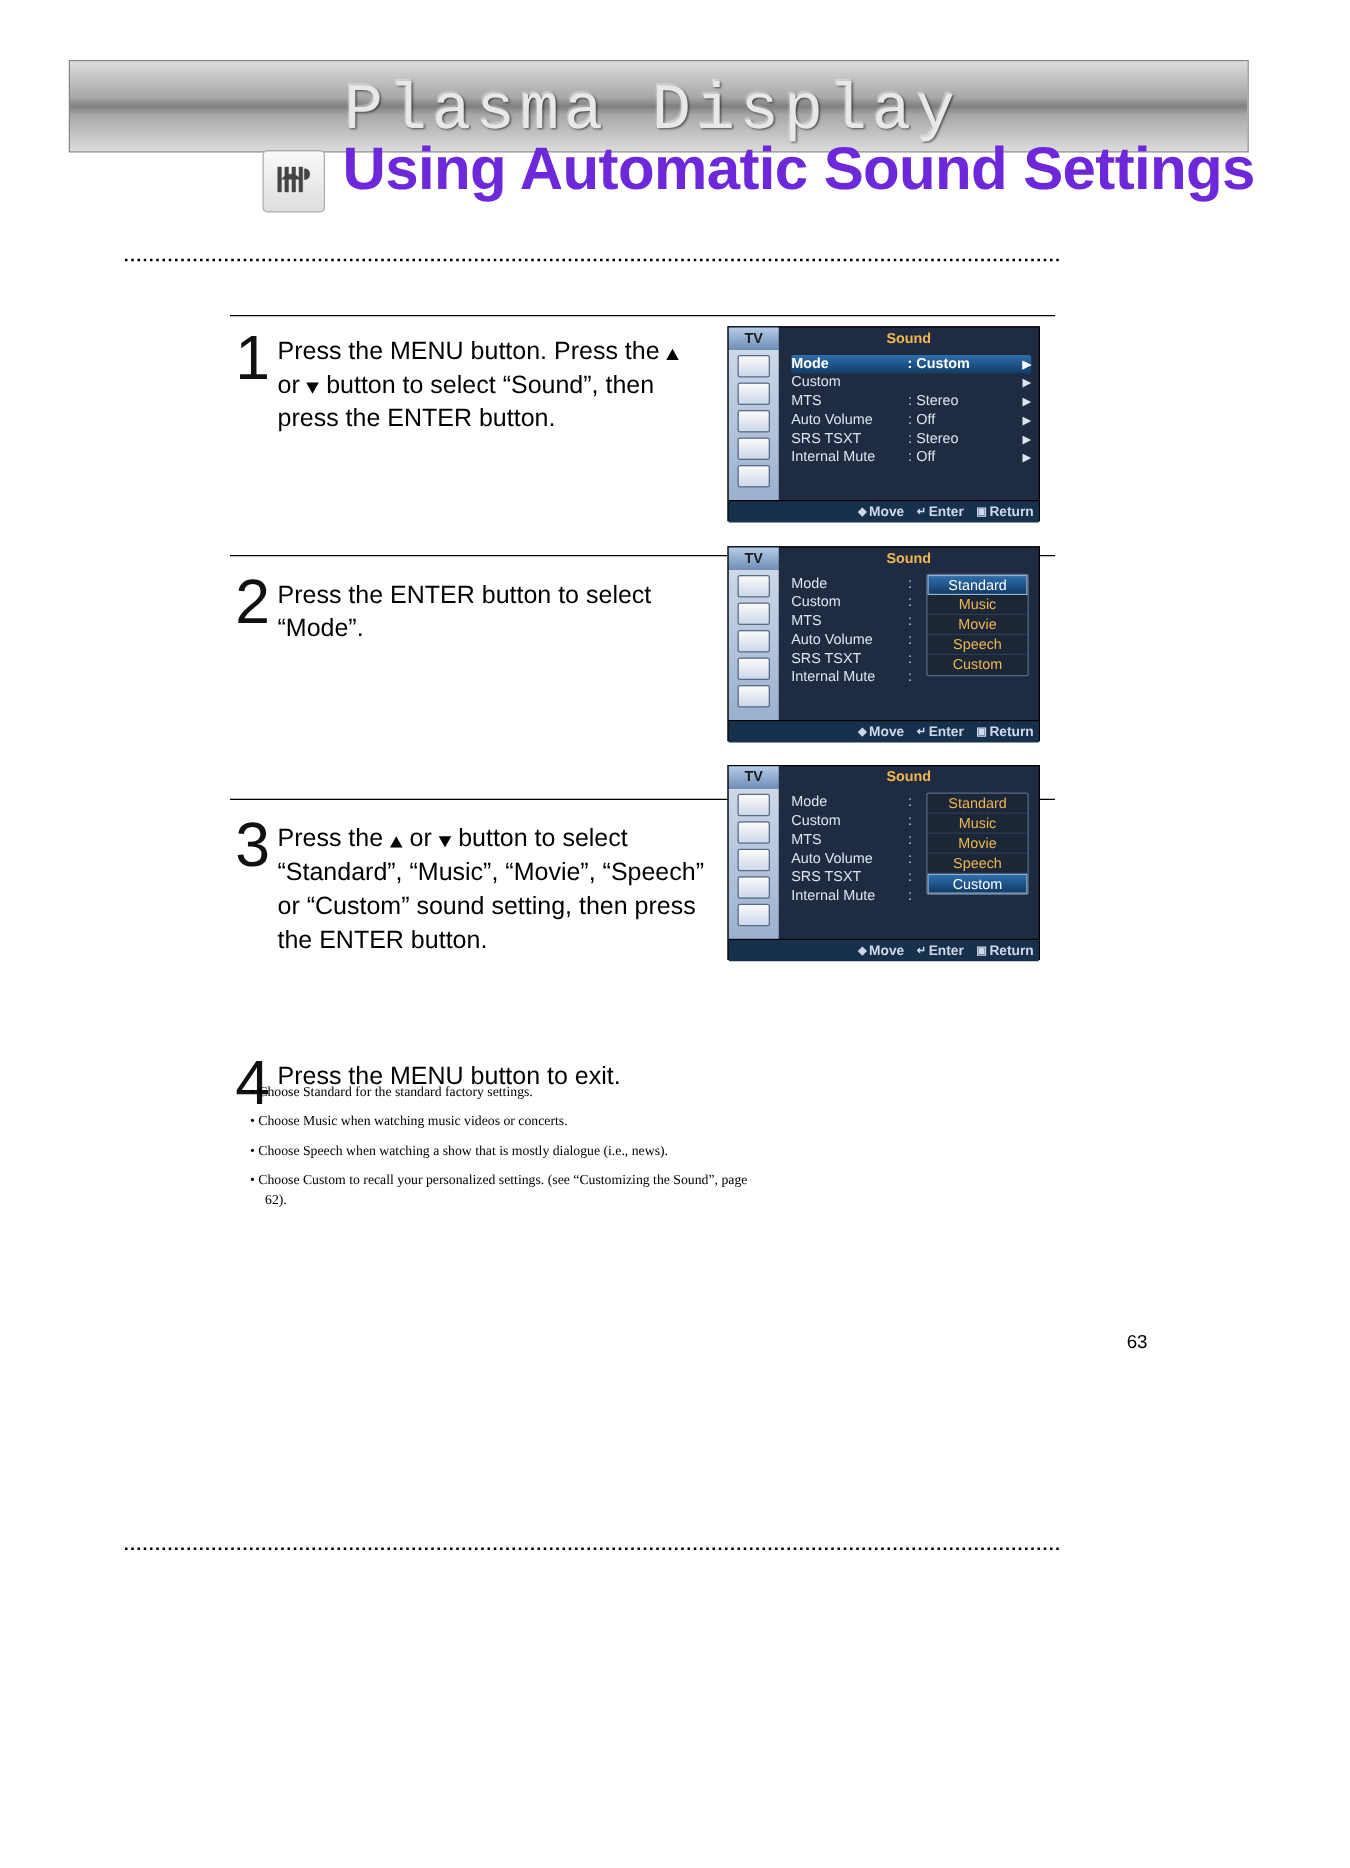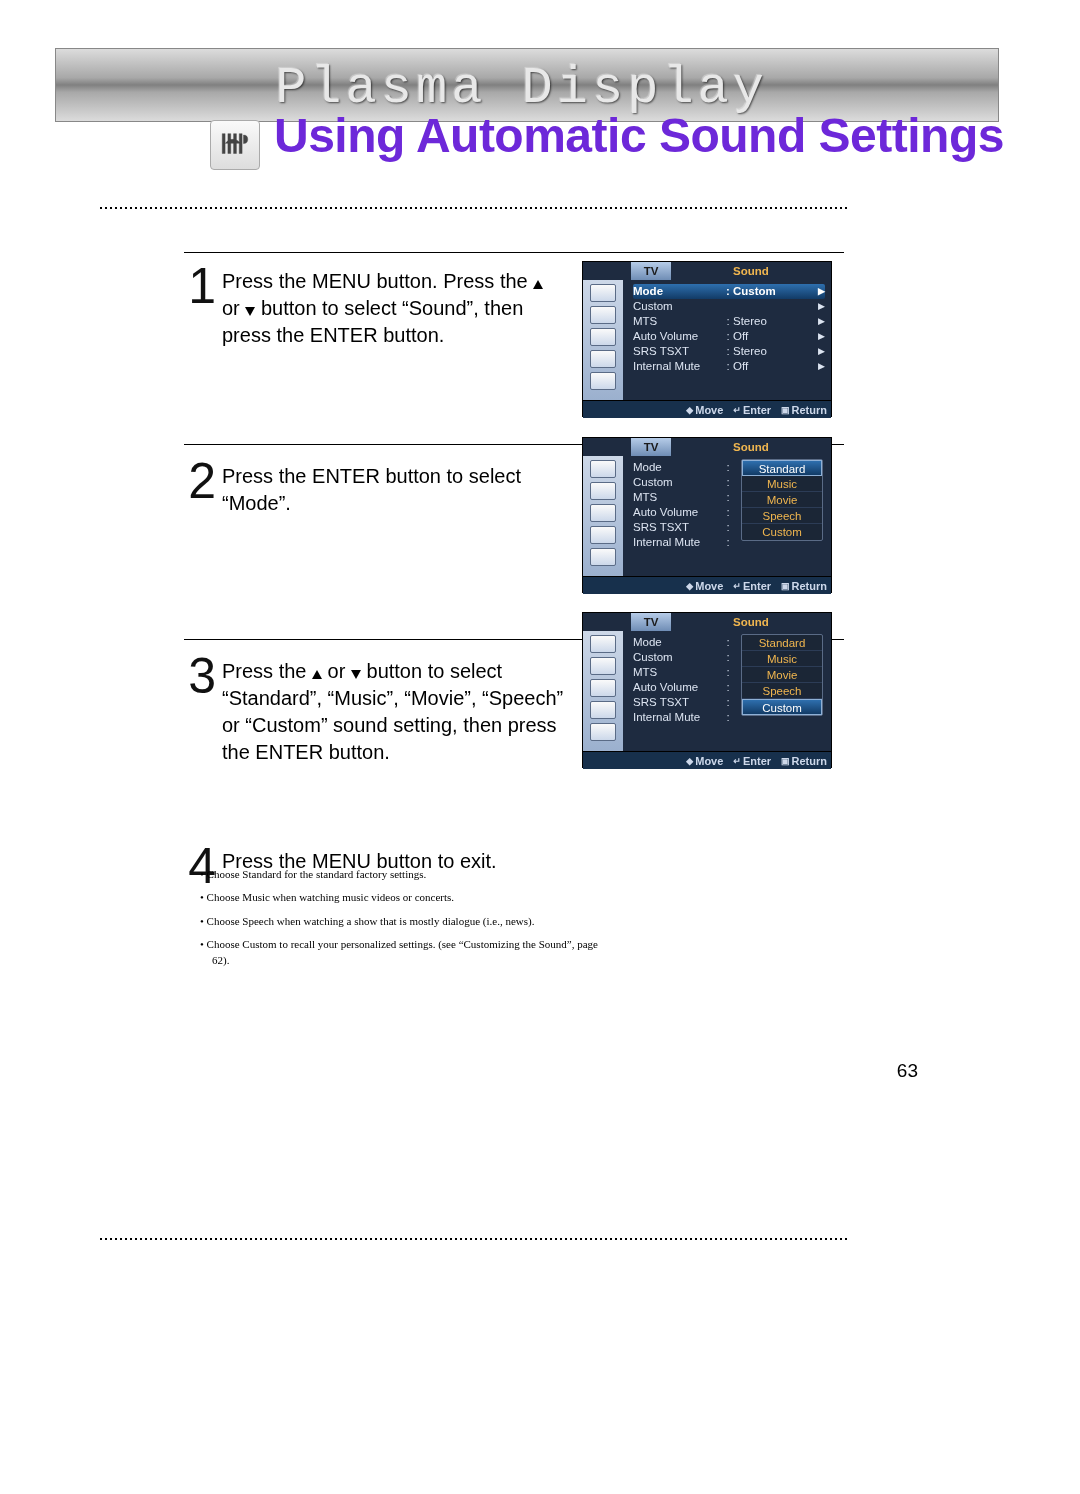--- a/index.html
+++ b/index.html
@@ -27,21 +27,21 @@
   .step-num { font-family: "Futura","Helvetica Neue",Arial,sans-serif; font-size: 50px; font-weight: 400;
               line-height: 0.9; width: 32px; text-align: right; color:#111;}
   .step-text { font-size: 20px; line-height: 1.35; width: 350px; padding-left: 6px; padding-top: 4px; font-family: Liberation Sans, sans-serif; font-weight:300;}
   .tri-up, .tri-down { display:inline-block; width:0; height:0; vertical-align: -1px;}
   .tri-up { border-left:5px solid transparent; border-right:5px solid transparent; border-bottom:9px solid #000;}
   .tri-down { border-left:5px solid transparent; border-right:5px solid transparent; border-top:9px solid #000;}
 
   .osd { position: absolute; width: 250px; height: 156px; left: 582px;
          background: #1e2b40; border: 1px solid #000; color: #ccd6e4; font-size: 11.5px;
          font-family: Arial, sans-serif; }
-  .osd .top { display:flex; height:18px;margin-left:48px;}
+  .osd .top { display:flex; height:18px;}
   .osd .top .tv { width:40px; background:linear-gradient(#b6cce8,#6f8db5); color:#1b1b1b; font-weight:700;
                   text-align:center; line-height:18px;}
   .osd .top .title { flex:1; text-align:center; font-weight:700; color:#f0b64f; line-height:18px;}
   .osd .body { display:flex; height:120px;}
   .osd .sidebar { width:40px; background: linear-gradient(#cdd8e8,#9bb0ce);
                   display:flex; flex-direction:column; align-items:center; padding-top:4px; gap:4px;}
   .osd .sidebar .tile { width:26px; height:18px; background:linear-gradient(#fafafa,#ccd8ea);
                         border:1px solid #5a6b86; border-radius:2px;}
   .osd .rows { flex:1; padding: 4px 6px 0 10px; position:relative;}
   .osd .row { display:flex; align-items:center; height:15px; line-height:15px;}
@@ -59,21 +59,21 @@
   .osd .drop .opt.sel { background: linear-gradient(#2e6fae,#123b66); color:#fff; border:1px solid #8eb0d6;}
   .osd .navbar { height:18px; background:#17304c; display:flex; align-items:center; justify-content:flex-end;
                  gap:10px; padding:0 4px; font-size:11px; font-weight:700; border-top:1px solid #000;}
   .osd .navbar span { color:#cdd8ea;}
   .osd .navbar .k { display:inline-block; font-size:9px; margin-right:2px; vertical-align:1px;}
 
   .notes { position: absolute; left: 200px; top: 867px; width: 400px; font-size: 11px; line-height: 1.4;
            font-family: Liberation Serif, serif; font-weight:300;}
   .notes li { list-style: none; margin-bottom: 8px; text-indent: -12px; padding-left: 12px;}
   
-  .page-num { position: absolute; right: 162px; bottom: 216px; font-size: 19px;}
+  .page-num { position: absolute; right: 162px; bottom: 216px; font-size: 15px;}
 </style>
 </head>
 <body>
 
 <div class="page">
 
   <div class="banner">
     <div class="banner-title">Plasma Display</div>
   </div>
 

